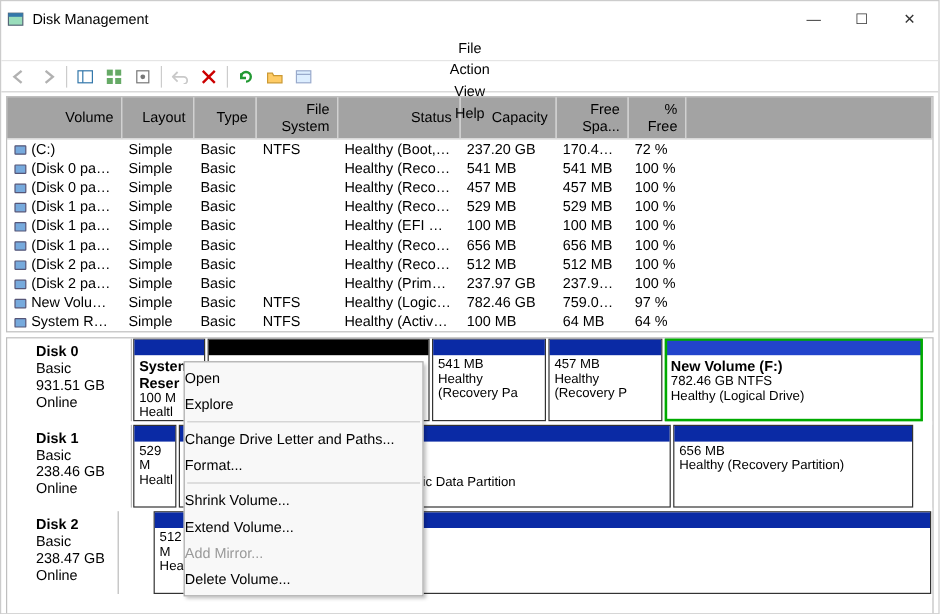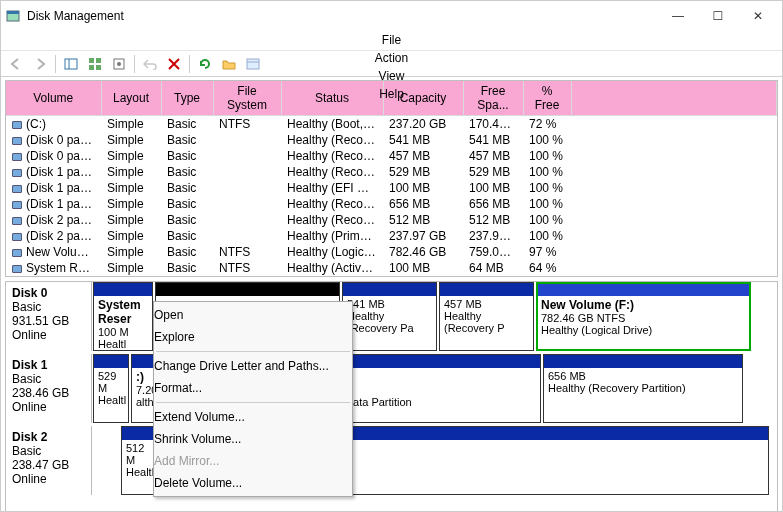--- a/index.html
+++ b/index.html
@@ -11,25 +11,25 @@
 .winbtn { width: 40px; height: 28px; display: flex; align-items: center; justify-content: center; color:#333;}
 .menubar { height: 20px; display: flex; align-items: center; padding: 0 2px; border-bottom:1px solid #e5e5e5;flex-direction:column;}
 .menubar span { padding: 2px 8px; }
 .toolbar { height: 26px; display: flex; align-items: center; gap:2px; padding: 2px 4px; border-bottom:1px solid #d0d0d0;}
 .tbtn { width:22px; height:22px; display:flex; align-items:center; justify-content:center; color:#666;}
 .tbar-sep{width:1px;height:18px;background:#ccc;margin:0 2px;}
 .disabled{opacity:.45;}
 
 .table-wrap{border:1px solid #bfbfbf; margin:3px 4px 0 4px;}
 table.vols { width: 100%; border-collapse: collapse; table-layout: fixed; }
-table.vols th { text-align:center; background:#f9a8d4; border-right:1px solid #d9d9d9; border-bottom:1px solid #d9d9d9; padding:3px 6px; font-weight:400; }
+table.vols th { text-align:right; background:#a3a3a3; border-right:1px solid #d9d9d9; border-bottom:1px solid #d9d9d9; padding:3px 6px; font-weight:400; }
 table.vols td { padding:1px 6px; white-space:nowrap; overflow:hidden; text-overflow:ellipsis; }
 .vol-icon{display:inline-block;width:10px;height:8px;background:#77aadd;border:1px solid #557;margin-right:4px;vertical-align:middle;border-radius:1px;}
 
-.disk-pane{margin:4px 4px 0 4px; border:1px solid #bfbfbf; height:232px; overflow:hidden; position:relative;}
+.disk-pane{margin:4px 4px 0 4px; border:1px solid #bfbfbf; height:232px; overflow:hidden; position:relative;padding-left:18px;}
 .disk-row{display:flex; height:72px; border-bottom:3px solid #fff;}
 .disk-label{width:86px; padding:4px 6px; border-right:1px solid #bbb;}
 .disk-label .dname{font-weight:700;}
 .disk-parts{flex:1; display:flex; gap:0;}
 .part{border:1px solid #333; margin:0 1px; display:flex; flex-direction:column;}
 .part .bar{height:13px; background:#0a2aa5;}
 .part.unalloc .bar{background:#000;}
 .part.logical .bar{background:#2244cc;}
 .part .body{flex:1; padding:2px 4px; font-size:11px; overflow:hidden;}
 .part.selected{outline:2px solid #0a0; outline-offset:-2px; border-color:#0a0;}
@@ -342,18 +342,18 @@
     </div>
   </div>
 
 <div class="ctxmenu">
   <div>Open</div>
   <div>Explore</div>
   <hr>
   <div>Change Drive Letter and Paths...</div>
   <div>Format...</div>
   <hr>
+  <div>Shrink Volume...</div>
   <div>Extend Volume...</div>
-  <div>Shrink Volume...</div>
   <div class="dis">Add Mirror...</div>
   <div>Delete Volume...</div>
 
 </div>
 
 </body></html>

